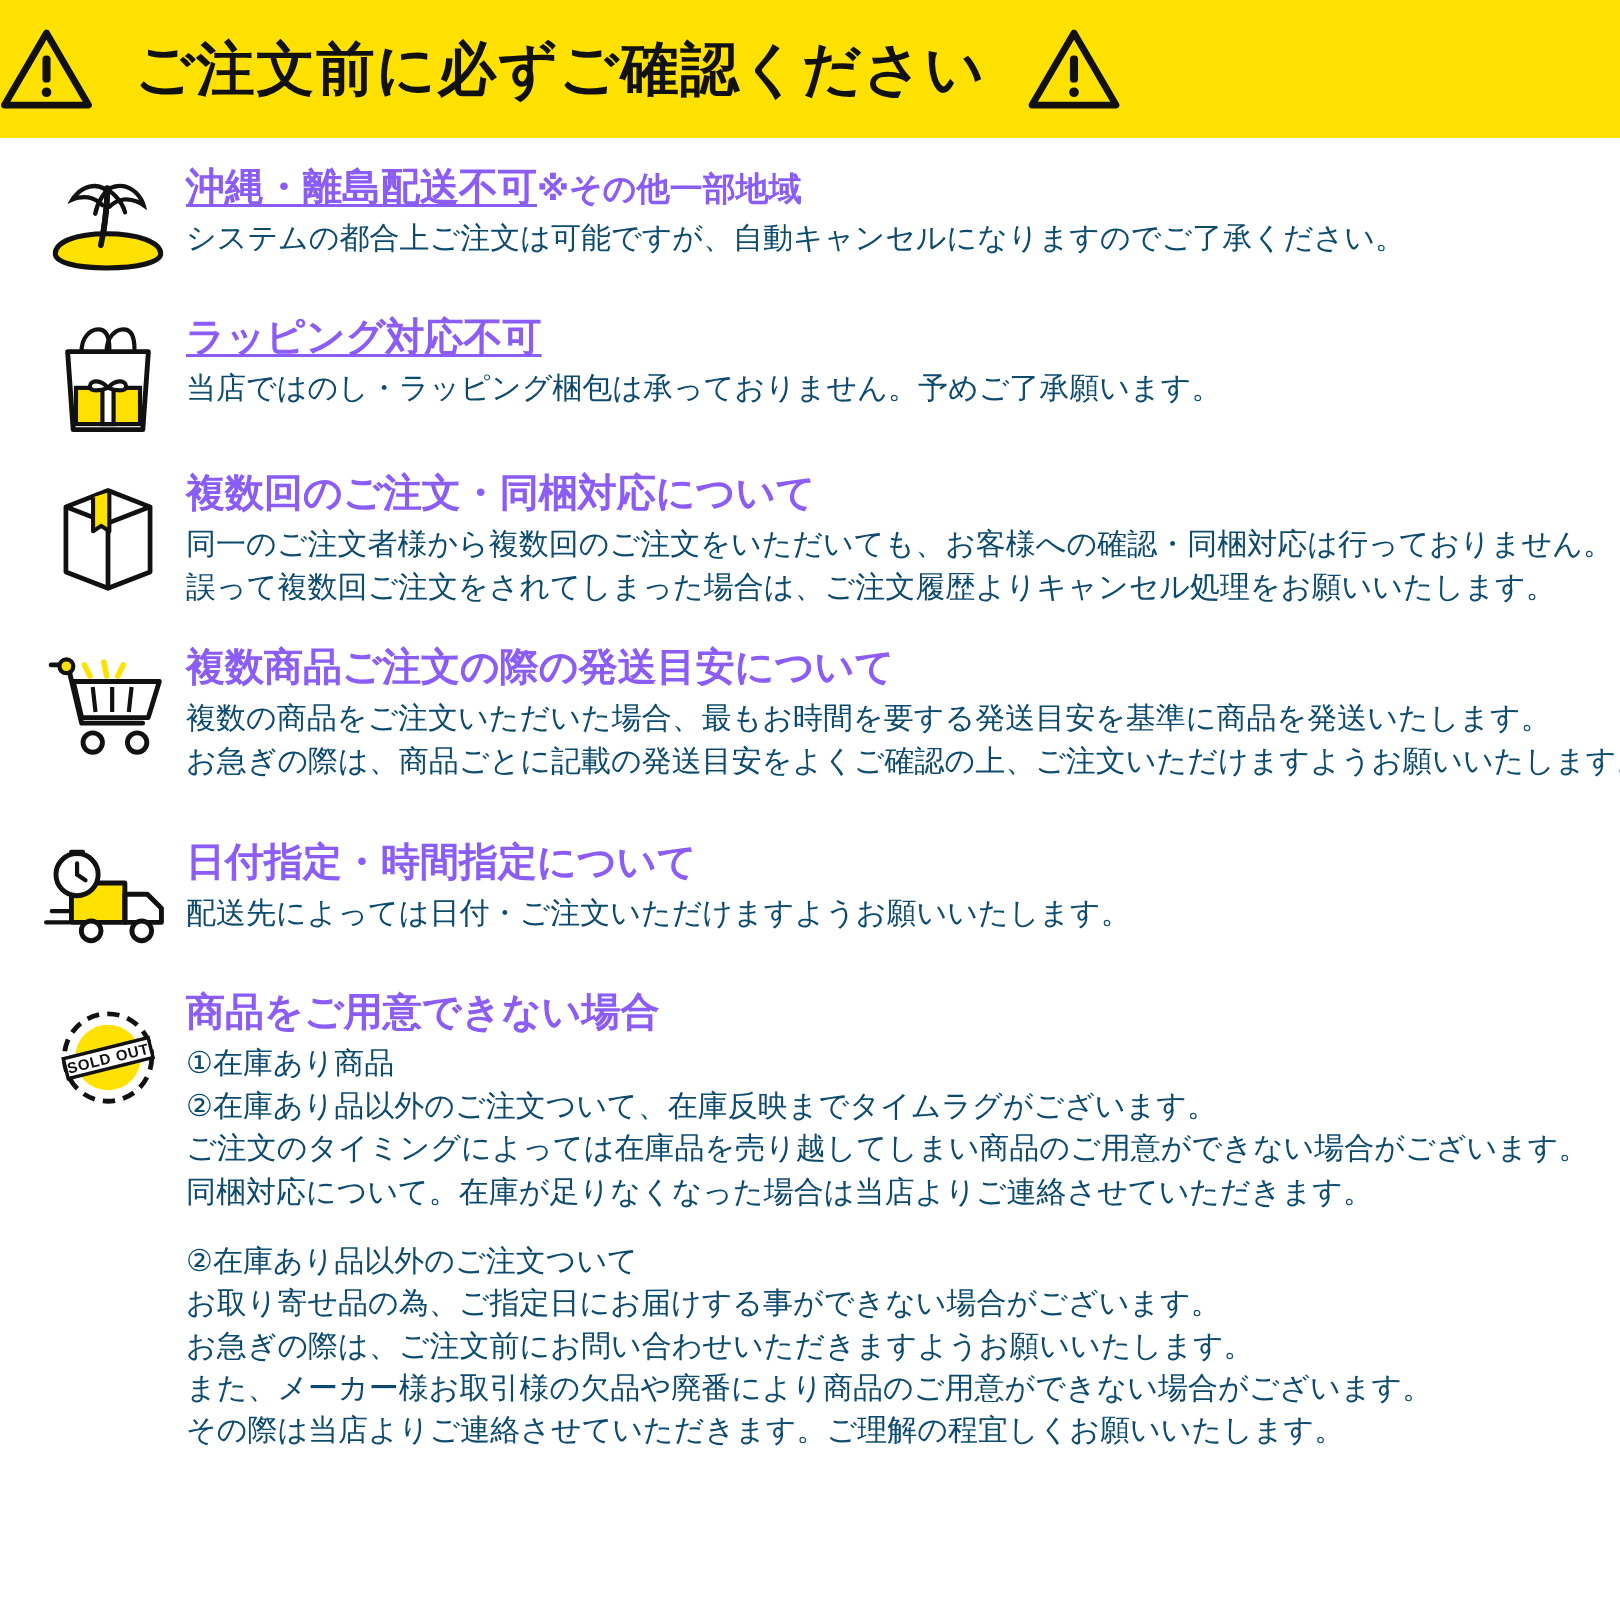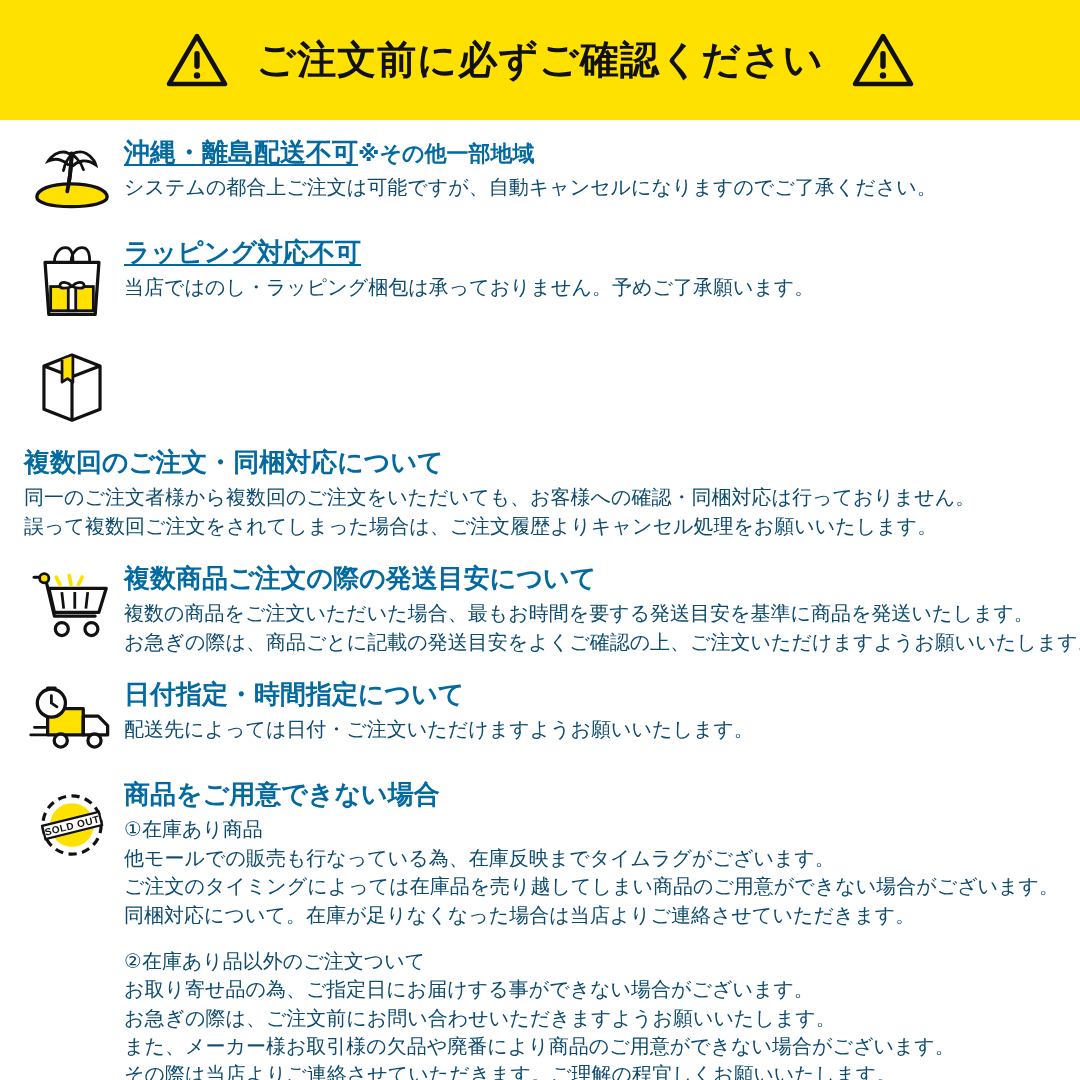--- a/index.html
+++ b/index.html
@@ -11,24 +11,23 @@
     height: 1080px;
     background: #ffffff;
     font-family: "Liberation Sans", "DejaVu Sans", sans-serif;
     color: #111111;
     overflow: hidden;
   }
 
   
   .header {
     background: #FFE100;
-    height: 120px;
+    height: 92px;
     display: flex;
     align-items: center;
-    justify-content: center;
     gap: 28px;
   }
   .header-title {
     font-size: 39px;
     font-weight: bold;
     letter-spacing: 1px;
     color: #111111;
     white-space: nowrap;
   }
   .warn-icon {
@@ -56,21 +55,21 @@
   }
   .text-cell {
     flex: 1 1 auto;
     padding-left: 2px;
   }
   .sec-title {
     font-size: 26px;
     font-weight: bold;
     line-height: 1.28;
     margin: 0 0 4px 0;
-    color: #0369a1;
+    color: #8b5cf6;
   }
   .sec-title .underline {
     text-decoration: underline;
     text-underline-offset: 3px;
   }
   .sec-title .sub-note {
     font-size: 22px;
     font-weight: bold;
     text-decoration: none;
   }
@@ -81,22 +80,22 @@
     color: #0c4a6e;
     white-space: nowrap;
   }
   .sec-line.gap-top {
     margin-top: 18px;
   }
 
   
   .section-okinawa { margin-bottom: 18px; }
   .section-wrapping { margin-bottom: 20px; }
-  .section-multiorder { margin-bottom: 22px; flex-direction: column; }
-  .section-multiitem { margin-bottom: 22px; }
+  .section-multiorder { margin-bottom: 22px; }
+  .section-multiitem { margin-bottom: 36px; }
   .section-datetime { margin-bottom: 24px; }
   .section-soldout { margin-bottom: 0; }
 
   svg { display: block; }
 </style>
 </head>
 <body>
 
 <div class="header">
   <span class="warn-icon">
@@ -220,21 +219,21 @@
         <circle cx="45" cy="45" r="24" fill="#FFE100" stroke="none"></circle>
         <g transform="rotate(-14 45 45)">
           <rect x="13" y="38" width="64" height="15" fill="#FFFFFF" stroke="#111111" stroke-width="2.5"></rect>
           <text x="45" y="49.5" text-anchor="middle" font-family="&quot;Liberation Sans&quot;, sans-serif" font-size="11" font-weight="bold" fill="#111111" letter-spacing="0.6">SOLD OUT</text>
         </g>
       </svg>
     </div>
     <div class="text-cell">
       <div class="sec-title">商品をご用意できない場合</div>
       <p class="sec-line">①在庫あり商品</p>
-      <p class="sec-line">他モールでの販売も行なっている為、在庫反映までタイムラグがございます。</p>
+      <p class="sec-line">②在庫あり品以外のご注文ついて、在庫反映までタイムラグがございます。</p>
       <p class="sec-line">ご注文のタイミングによっては在庫品を売り越してしまい商品のご用意ができない場合がございます。</p>
       <p class="sec-line">同梱対応について。在庫が足りなくなった場合は当店よりご連絡させていただきます。</p>
       <p class="sec-line gap-top">②在庫あり品以外のご注文ついて</p>
       <p class="sec-line">お取り寄せ品の為、ご指定日にお届けする事ができない場合がございます。</p>
       <p class="sec-line">お急ぎの際は、ご注文前にお問い合わせいただきますようお願いいたします。</p>
       <p class="sec-line">また、メーカー様お取引様の欠品や廃番により商品のご用意ができない場合がございます。</p>
       <p class="sec-line">その際は当店よりご連絡させていただきます。ご理解の程宜しくお願いいたします。</p>
     </div>
   </div>
 

